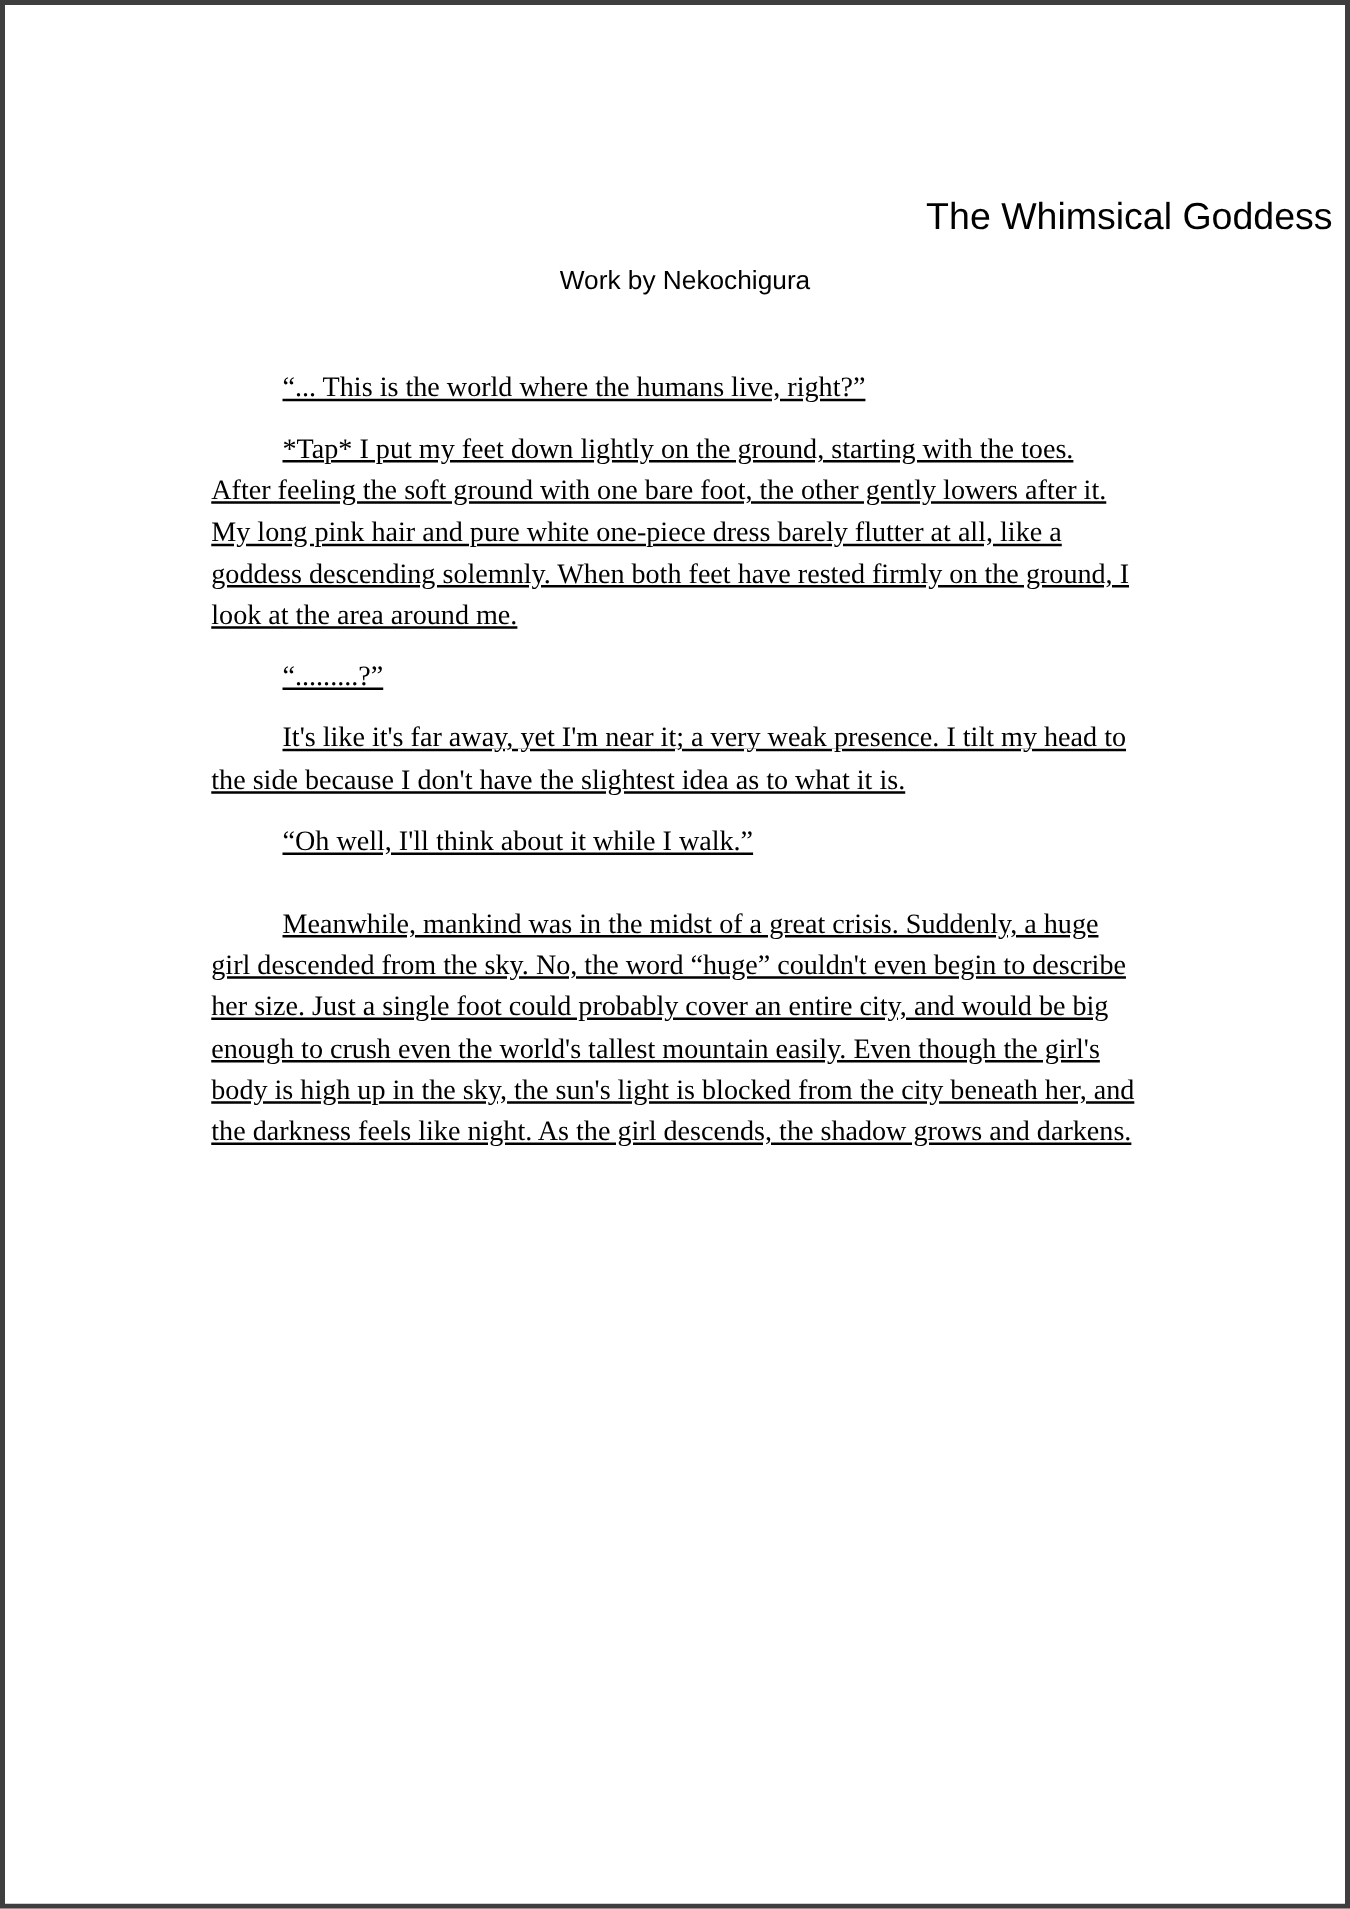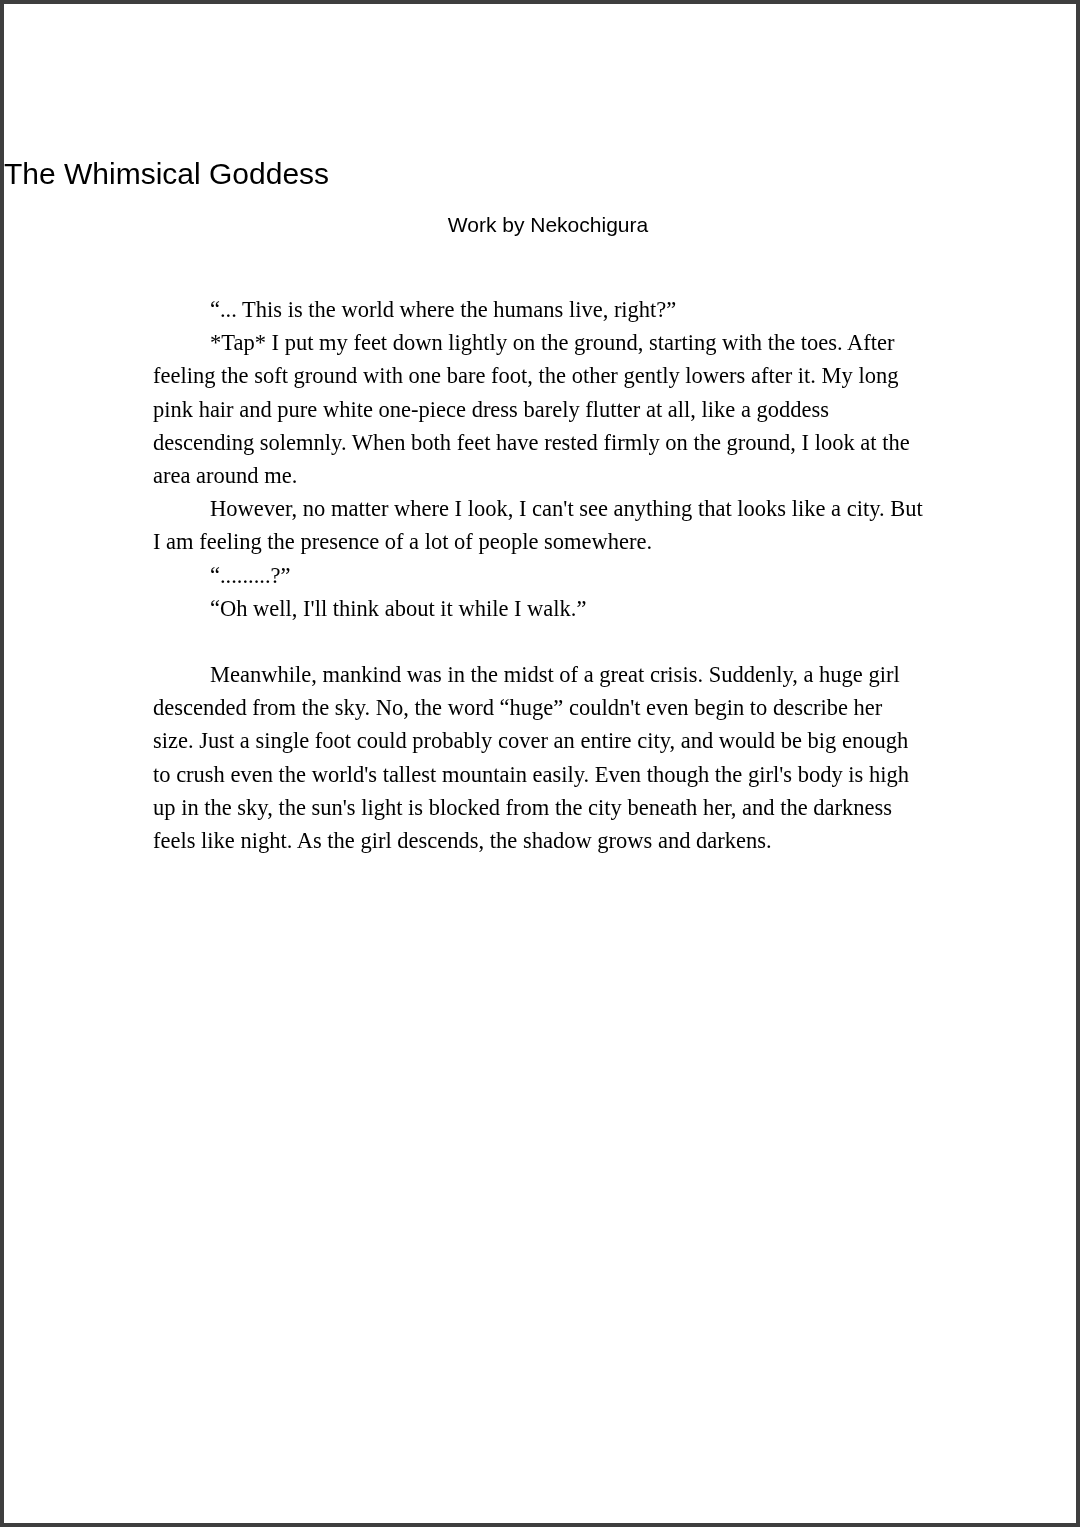--- a/index.html
+++ b/index.html
@@ -12,21 +12,21 @@
     box-sizing: border-box;
     width: 1080px;
     height: 1527px;
     background: #ffffff;
     border: 4px solid #3e3e3e;
     overflow: hidden;
     color: #000000;
   }
   .doc-title {
     margin: 153px 10px 0 0;
-    text-align: left;
+    text-align: right;
     font-family: "Liberation Sans", sans-serif;
     font-weight: normal;
     font-size: 30px;
     line-height: 34px;
     color: #000000;
   }
   .doc-byline {
     margin: 22px 0 0 16px;
     text-align: center;
     font-family: "Liberation Sans", sans-serif;
@@ -38,35 +38,36 @@
   .story-body {
     margin: 56px 0 0 149px;
     width: 773px;
     font-family: "Liberation Serif", serif;
     font-size: 22.5px;
     line-height: 33.2px;
     text-align: left;
     color: #000000;
   }
   .story-body p {
-    margin: 0;
+    margin: 16px;
     padding: 0;
     text-indent: 57px;
+    text-decoration: underline;
   }
   .story-body p.scene-break {
     margin-top: 33px;
   }
 </style>
 </head>
 <body>
 
 <div class="page">
   <h1 class="doc-title">The Whimsical Goddess</h1>
   <div class="doc-byline">Work by Nekochigura</div>
   <div class="story-body">
       <p>“... This is the world where the humans live, right?”</p>
       <p>*Tap* I put my feet down lightly on the ground, starting with the toes. After feeling the soft ground with one bare foot, the other gently lowers after it. My long pink hair and pure white one-piece dress barely flutter at all, like a goddess descending solemnly. When both feet have rested firmly on the ground, I look at the area around me.</p>
-      <p>However, no matter where I look, I can't see anything that looks like a city. But I am feeling the presence of a lot of people somewhere.</p>
       <p>“.........?”</p>
+      <p>It's like it's far away, yet I'm near it; a very weak presence. I tilt my head to the side because I don't have the slightest idea as to what it is.</p>
       <p>“Oh well, I'll think about it while I walk.”</p>
       <p class="scene-break">Meanwhile, mankind was in the midst of a great crisis. Suddenly, a huge girl descended from the sky. No, the word “huge” couldn't even begin to describe her size. Just a single foot could probably cover an entire city, and would be big enough to crush even the world's tallest mountain easily. Even though the girl's body is high up in the sky, the sun's light is blocked from the city beneath her, and the darkness feels like night. As the girl descends, the shadow grows and darkens.</p>
     </div>
 </div>
 
 </body></html>

